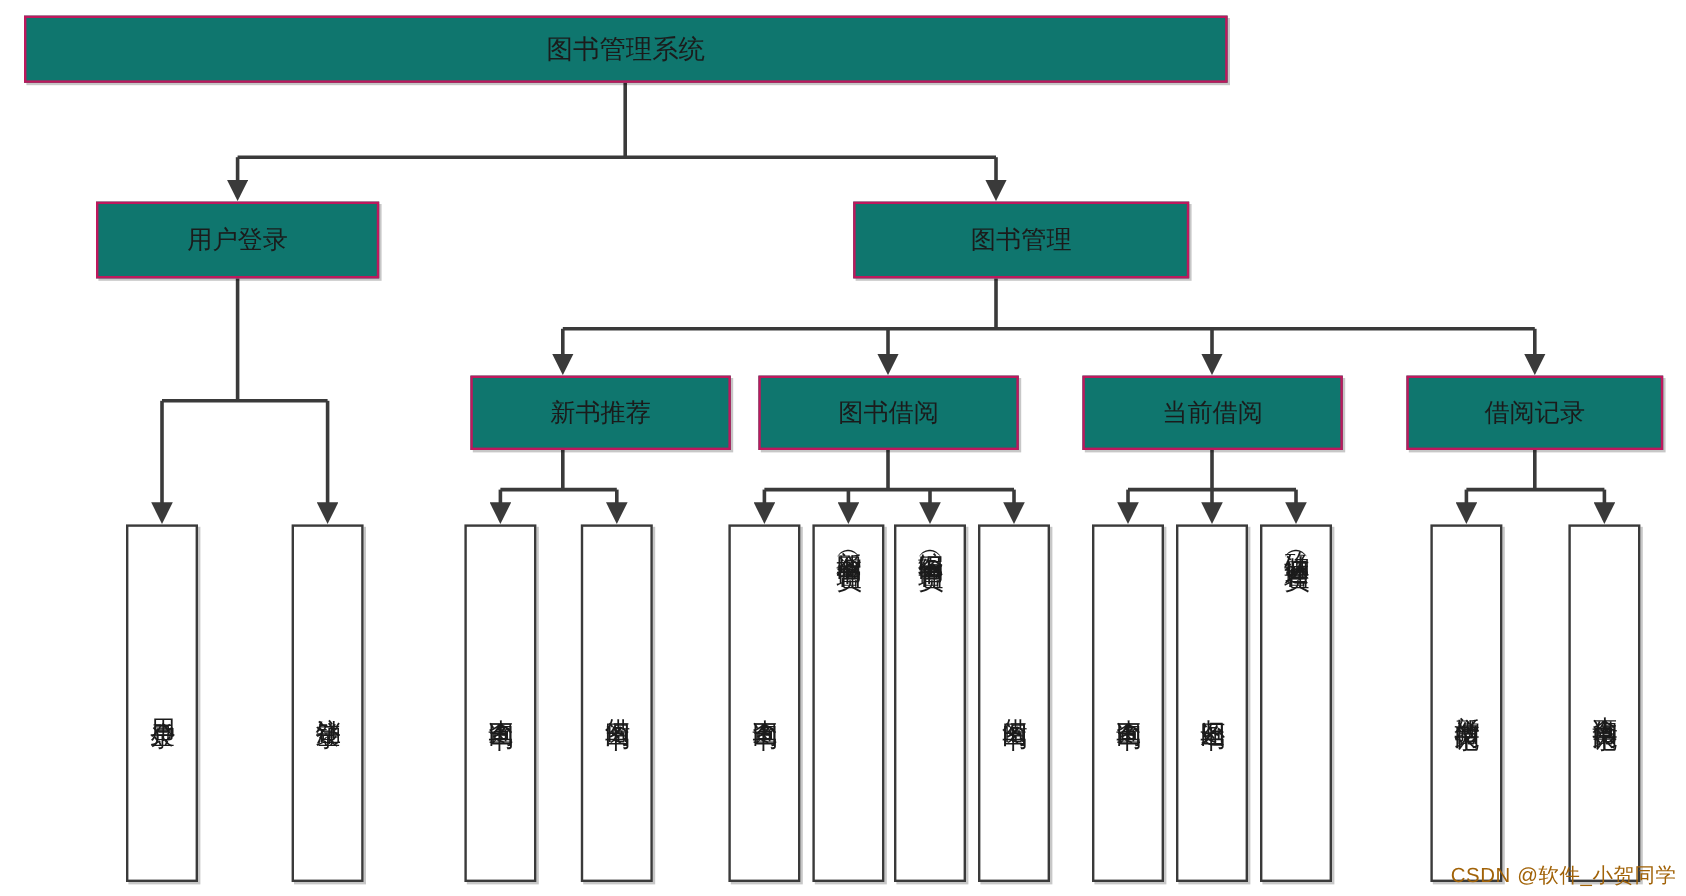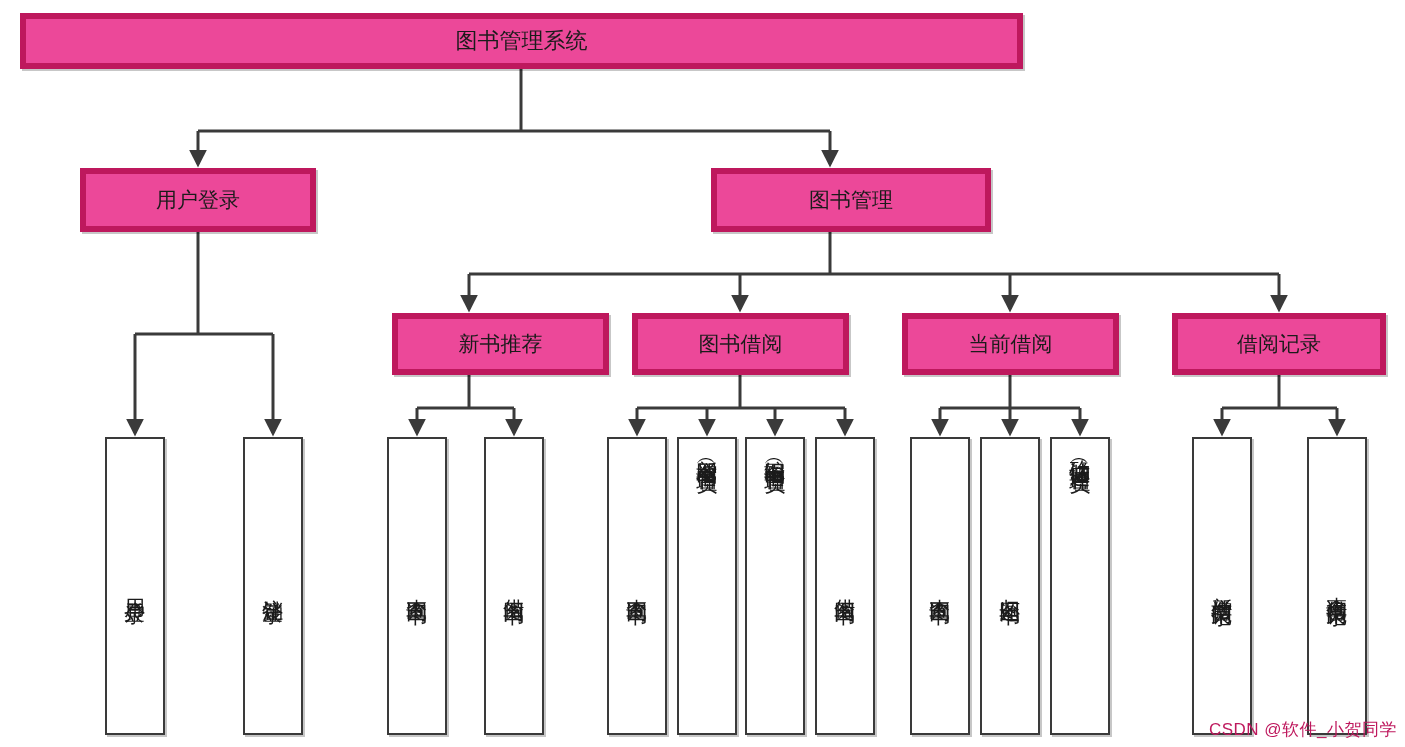--- a/index.html
+++ b/index.html
@@ -12,22 +12,22 @@
   }
   #canvas{position:relative;width:1405px;height:747px;}
 
   
   #wires{position:absolute;left:0;top:0;width:1405px;height:747px;}
 
   
   .node{
     position:absolute;
     box-sizing:border-box;
-    background:#ec4899;
-    border:6px solid #be185d;
+    background:#0f766e;
+    border:2px solid #be185d;
     box-shadow:2px 2px 0 rgba(0,0,0,0.22);
     display:flex;
     align-items:center;
     justify-content:center;
     color:#1b1b1b;
   }
   .node.root{font-size:22px;}
   .node.lvl2{font-size:21px;}
   .node.lvl3{font-size:21px;}
 
@@ -52,21 +52,21 @@
     color:#1b1b1b;
     white-space:nowrap;
   }
   
   .leaf.tall-text{align-items:flex-start;padding-top:4px;}
 
   .watermark{
     position:absolute;
     right:8px;bottom:6px;
     font-size:17px;
-    color:#be185d;
+    color:#a16207;
     letter-spacing:0.5px;
     pointer-events:none;
     white-space:nowrap;
     text-align:center;
   }
 </style>
 </head>
 <body>
 
 <div id="canvas">

